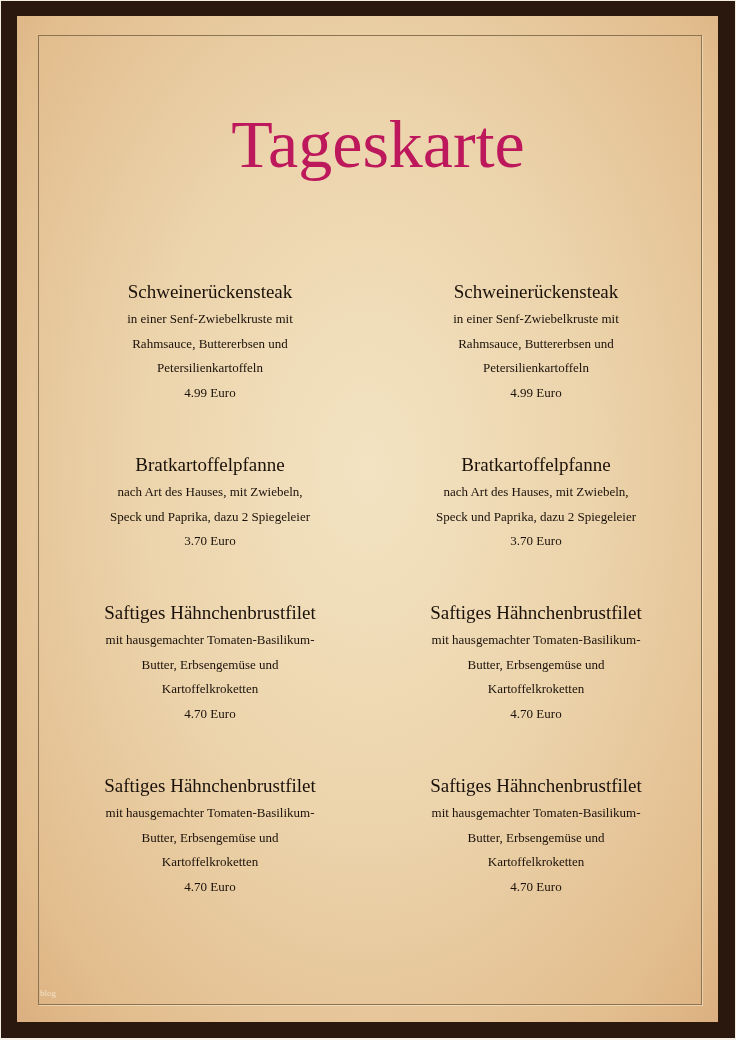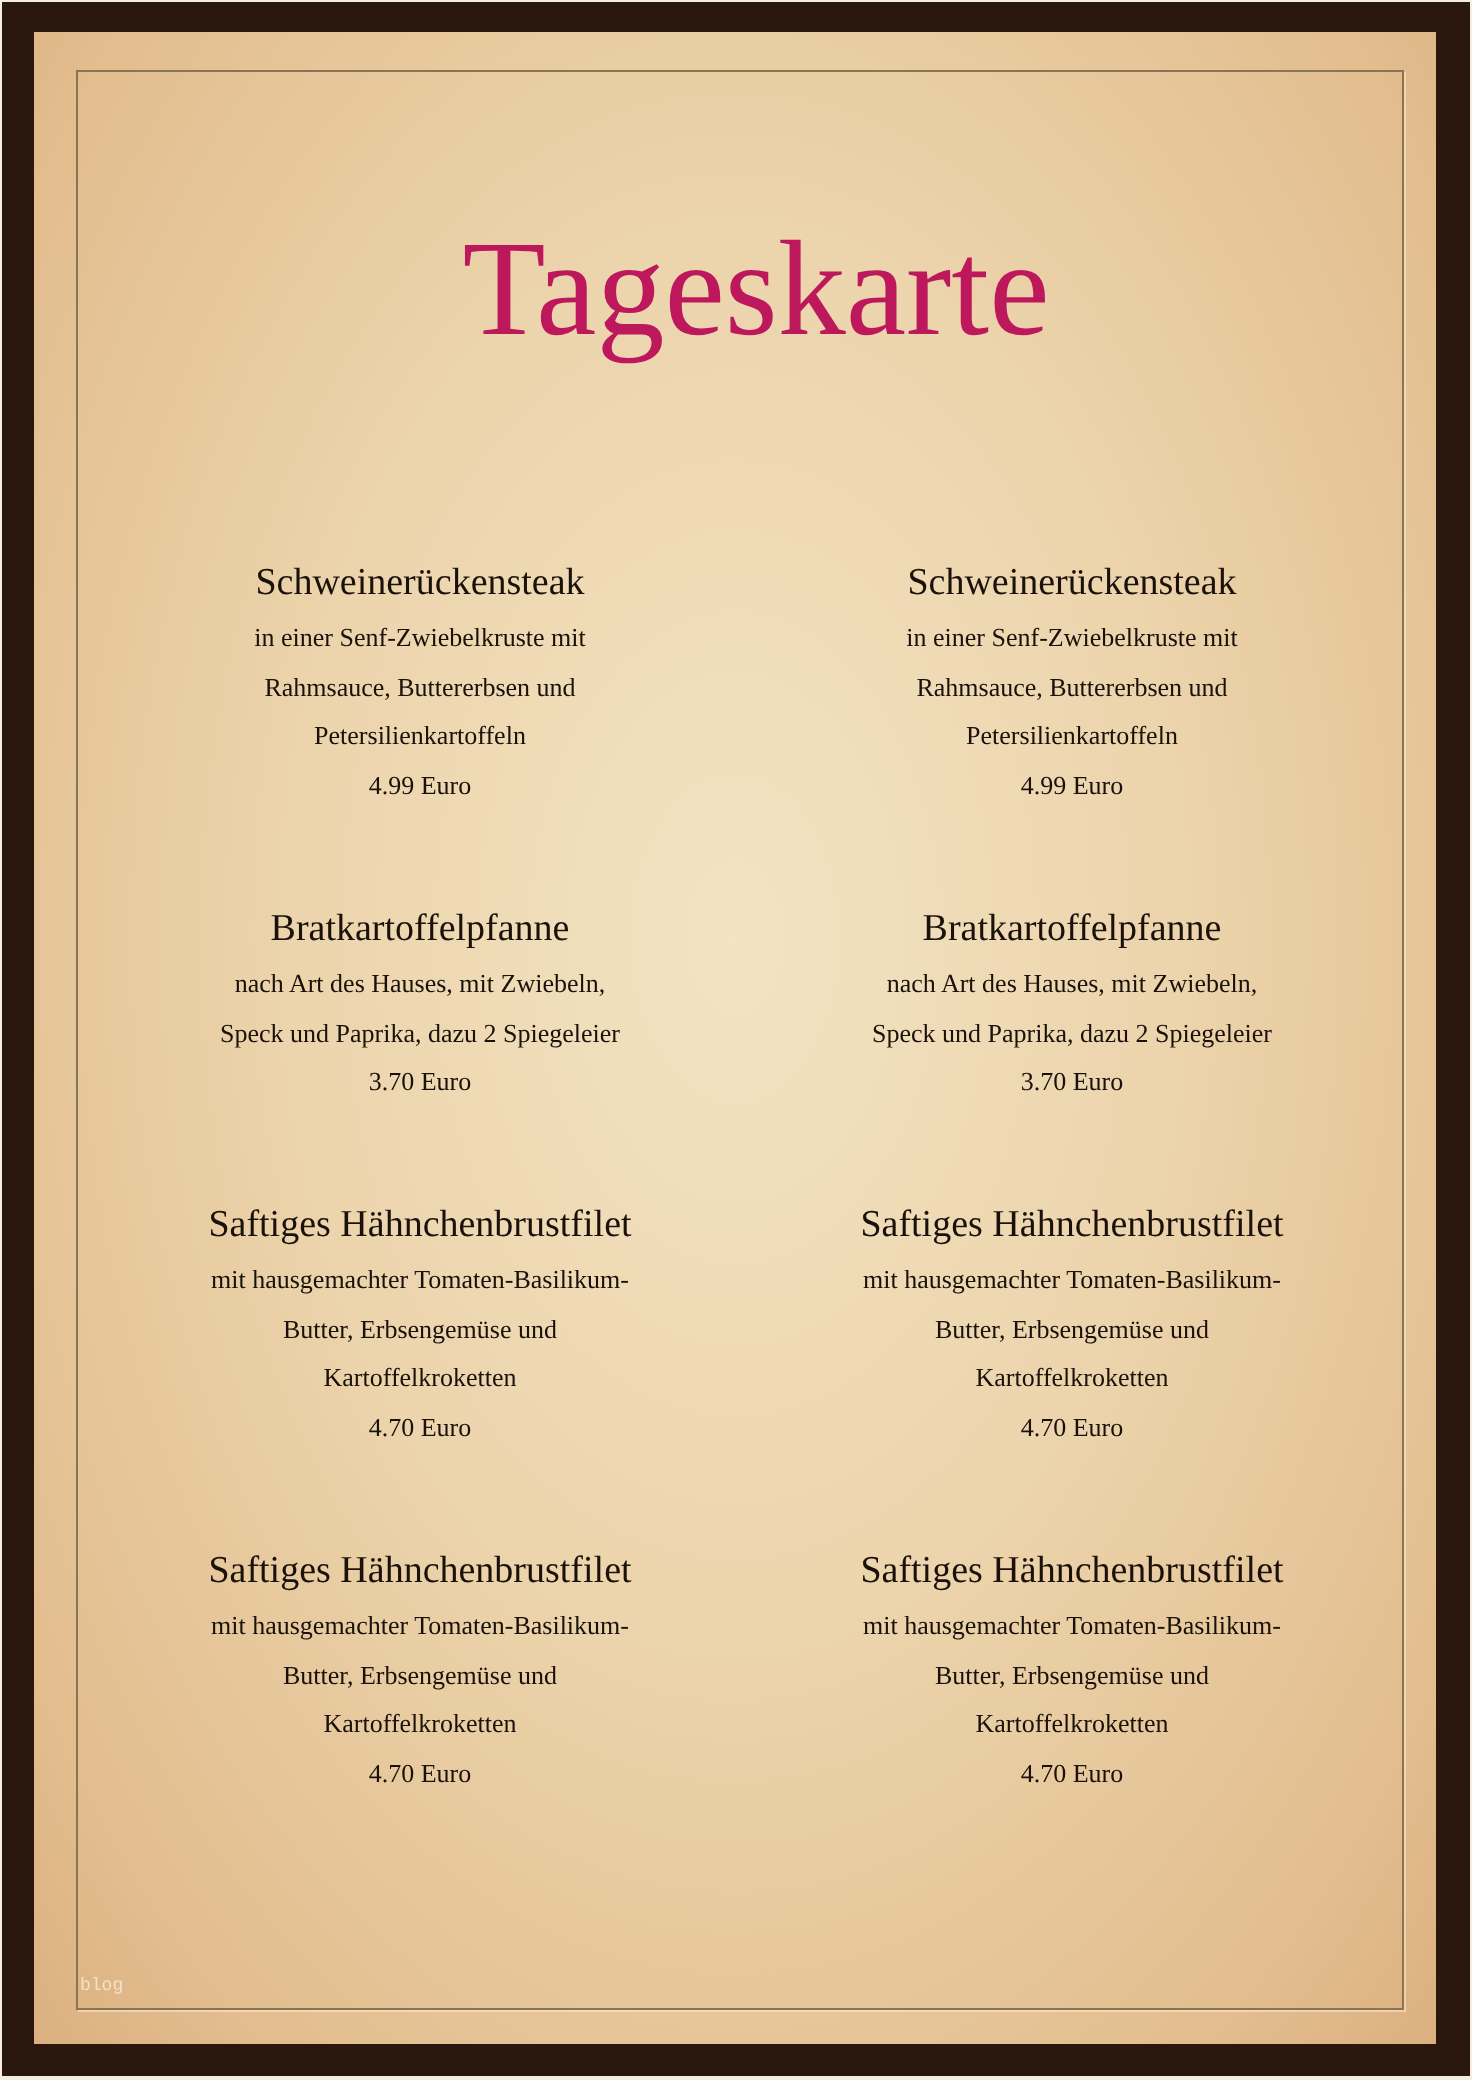--- a/index.html
+++ b/index.html
@@ -8,21 +8,21 @@
     .paper { position:absolute; left:17px; top:16px; width:701px; height:1006px;
       background: radial-gradient(ellipse at 50% 45%, #f3e3c2 0%, #ecd4ac 45%, #e2bd8e 85%, #dcb080 100%); }
     .inner-border { position:absolute; left:38px; top:35px; width:662px; height:968px; border:1px solid #8a7453; box-shadow: 1px 1px 0 rgba(255,240,210,0.5); }
     .title { position:absolute; left:0; width:676px; top:104px; text-align:center; font-size:68px; color:#be185d; line-height:80px;margin-left:40px; }
     .col { position:absolute; width:300px; text-align:center; color:#1a110a; }
     .col.left { left:55px; }
     .col.right { left:381px; }
     .dish { position:absolute; left:5px; width:300px; }
     .dish-name { font-size:19px; line-height:24px; height:27px; }
     .dish-line { font-size:13px; line-height:24.7px; }
-    .watermark { position:absolute; left:40px; top:988px; font-family:Liberation Mono, monospace; font-size:9px; color:#f6ead2; opacity:0.85; }
+    .watermark { position:absolute; left:40px; top:988px; font-family:Liberation Serif, serif; font-size:9px; color:#f6ead2; opacity:0.85; }
   </style>
 </head>
 <body>
 
 <div class="frame"></div>
 <div class="paper"></div>
 <div class="inner-border"></div>
 
 <div class="title">Tageskarte</div>
 

